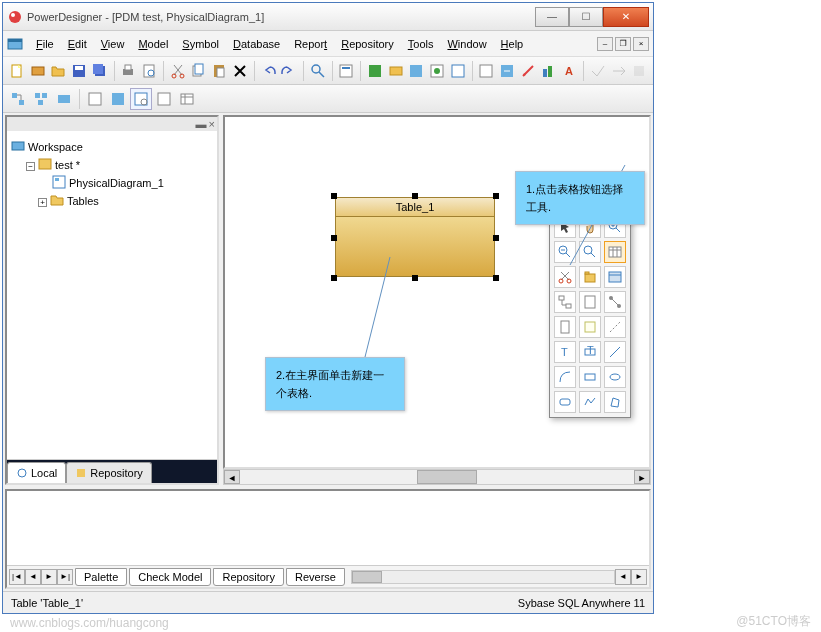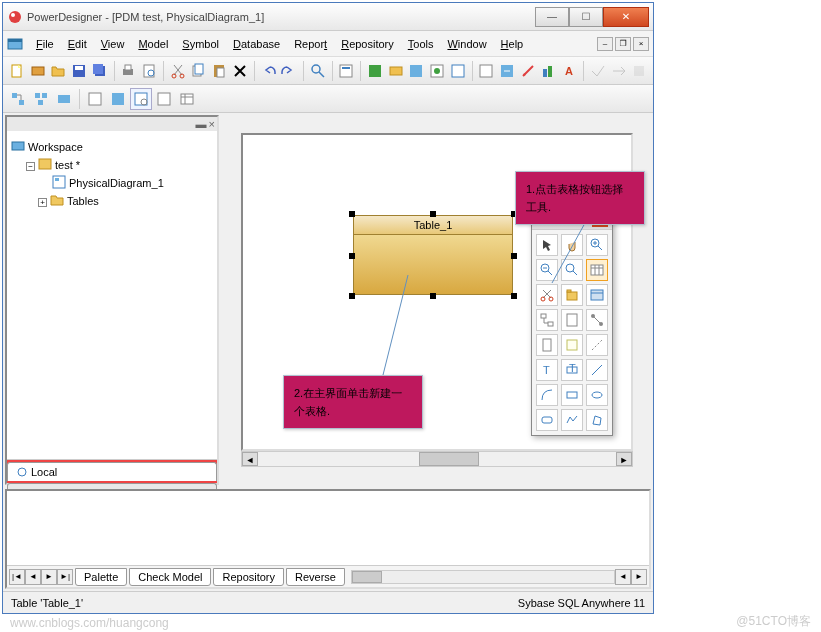--- a/index.html
+++ b/index.html
@@ -29,44 +29,44 @@
 .toolbar2 { height: 28px; background: linear-gradient(#fafafa,#e8e8e8); display: flex; align-items: center; padding: 2px 4px; border-bottom: 1px solid #ccc; gap: 1px; }
 
 .main-area { flex: 1; display: flex; min-height: 0; }
 .sidebar { width: 214px; background: #fff; border: 2px inset #ddd; margin: 2px; display: flex; flex-direction: column; }
 .sidebar-head { height: 14px; background: #e8e8e8; display: flex; justify-content: flex-end; align-items: center; padding: 0 2px; gap: 2px; font-size: 9px; color: #666; }
 .tree { flex: 1; padding: 4px; overflow: auto; color: #000; }
 .tree-row { display: flex; align-items: flex-end; height: 18px; gap: 3px; }
 .tree-ico { width: 14px; height: 14px; }
 .tree-indent { display: inline-block; }
 .exp { width: 9px; height: 9px; border: 1px solid #888; font-size: 8px; line-height: 7px; text-align: center; background: #fff; }
-.sidebar-tabs { height: 24px; display: flex; border-top: 1px solid #ccc; background: #ef4444; flex-direction: column; }
+.sidebar-tabs { height: 24px; display: flex; border-top: 1px solid #ccc; background: #0f172a; }
 .side-tab { padding: 3px 8px; border: 1px solid #999; border-bottom: none; background: #fff; display: flex; align-items: center; gap: 3px; margin-top: 2px; border-radius: 3px 3px 0 0; }
 .side-tab.inactive { background: #e8e8e8; }
 
-.canvas-wrap { flex: 1; display: flex; flex-direction: column; margin: 20px; justify-content: flex-end; }
+.canvas-wrap { flex: 1; display: flex; flex-direction: column; margin: 2px; justify-content: flex-end; }
 .canvas { flex: 1; background: #fff; border: 2px inset #ddd; position: relative; overflow: hidden; }
 .hscroll { height: 16px; background: #eee; border: 1px solid #ccc; display: flex; }
 .hscroll .track { flex: 1; background: #f0f0f0; position: relative; }
 .hscroll .thumb { position: absolute; left: 45%; width: 60px; height: 100%; background: #ccc; border: 1px solid #aaa; }
 .hscroll .arr { width: 16px; background: #ddd; border: 1px solid #aaa; text-align: center; font-size: 9px; line-height: 14px; }
 
 .table-obj { position: absolute; left: 110px; top: 80px; width: 160px; height: 80px; }
 .table-hdr { height: 20px; background: linear-gradient(#f5e8c8,#e8c878); border: 1px solid #a08030; text-align: center; line-height: 18px; color: #000; }
 .table-body { height: 60px; background: linear-gradient(#f0d890,#d8a840); border: 1px solid #a08030; border-top: none; }
 .sel-handle { position: absolute; width: 6px; height: 6px; background: #000; }
 
 .palette { position: absolute; right: 18px; top: 74px; width: 82px; background: #f4f4f4; border: 1px solid #888; box-shadow: 2px 2px 6px rgba(0,0,0,0.3); }
 .palette-title { height: 20px; background: linear-gradient(#fafafa,#ddd); display: flex; align-items: center; padding: 0 4px; font-size: 11px; border-bottom: 1px solid #ccc; }
 .palette-title .pclose { margin-left: auto; width: 16px; height: 14px; background: #d04820; color: #fff; text-align: center; font-size: 9px; line-height: 14px; }
 .palette-grid { padding: 4px; display: grid; grid-template-columns: repeat(3, 22px); gap: 3px; }
 .pal-btn { width: 22px; height: 22px; border: 1px solid #ccc; background: #fff; display: flex; align-items: center; justify-content: center; }
 .pal-btn.hl { border: 1px solid #f0a020; background: #fff0d0; }
 
-.callout { position: absolute; background: #be185d; border: 1px solid #b0c0d0; padding: 8px 10px; box-shadow: 1px 1px 3px rgba(0,0,0,0.2); font-size: 12px; line-height: 1.5; }
+.callout { position: absolute; background: #7dd3fc; border: 1px solid #b0c0d0; padding: 8px 10px; box-shadow: 1px 1px 3px rgba(0,0,0,0.2); font-size: 12px; line-height: 1.5; }
 
 .bottom-pane { height: 100px; border: 2px inset #ddd; margin: 2px; background: #fff; display: flex; flex-direction: column; }
 .bottom-content { flex: 1; }
 .bottom-tabs { height: 22px; display: flex; align-items: center; padding: 0 2px; background: #f4f4f4; border-top: 1px solid #ccc; }
 .nav-btn { width: 16px; height: 16px; border: 1px solid #aaa; background: #eee; font-size: 8px; display: flex; align-items: center; justify-content: center; }
 .btab { padding: 2px 8px; border: 1px solid #999; background: #fff; margin-left: 2px; border-radius: 0 0 3px 3px; font-size: 11px; }
 .btab-scroll { flex: 1; margin-left: 6px; height: 14px; background: #eee; border: 1px solid #ccc; position: relative; }
 
 .statusbar { height: 22px; background: #f0f0f0; border-top: 1px solid #ccc; display: flex; align-items: center; padding: 0 8px; }
 .status-left { flex: 1; }

